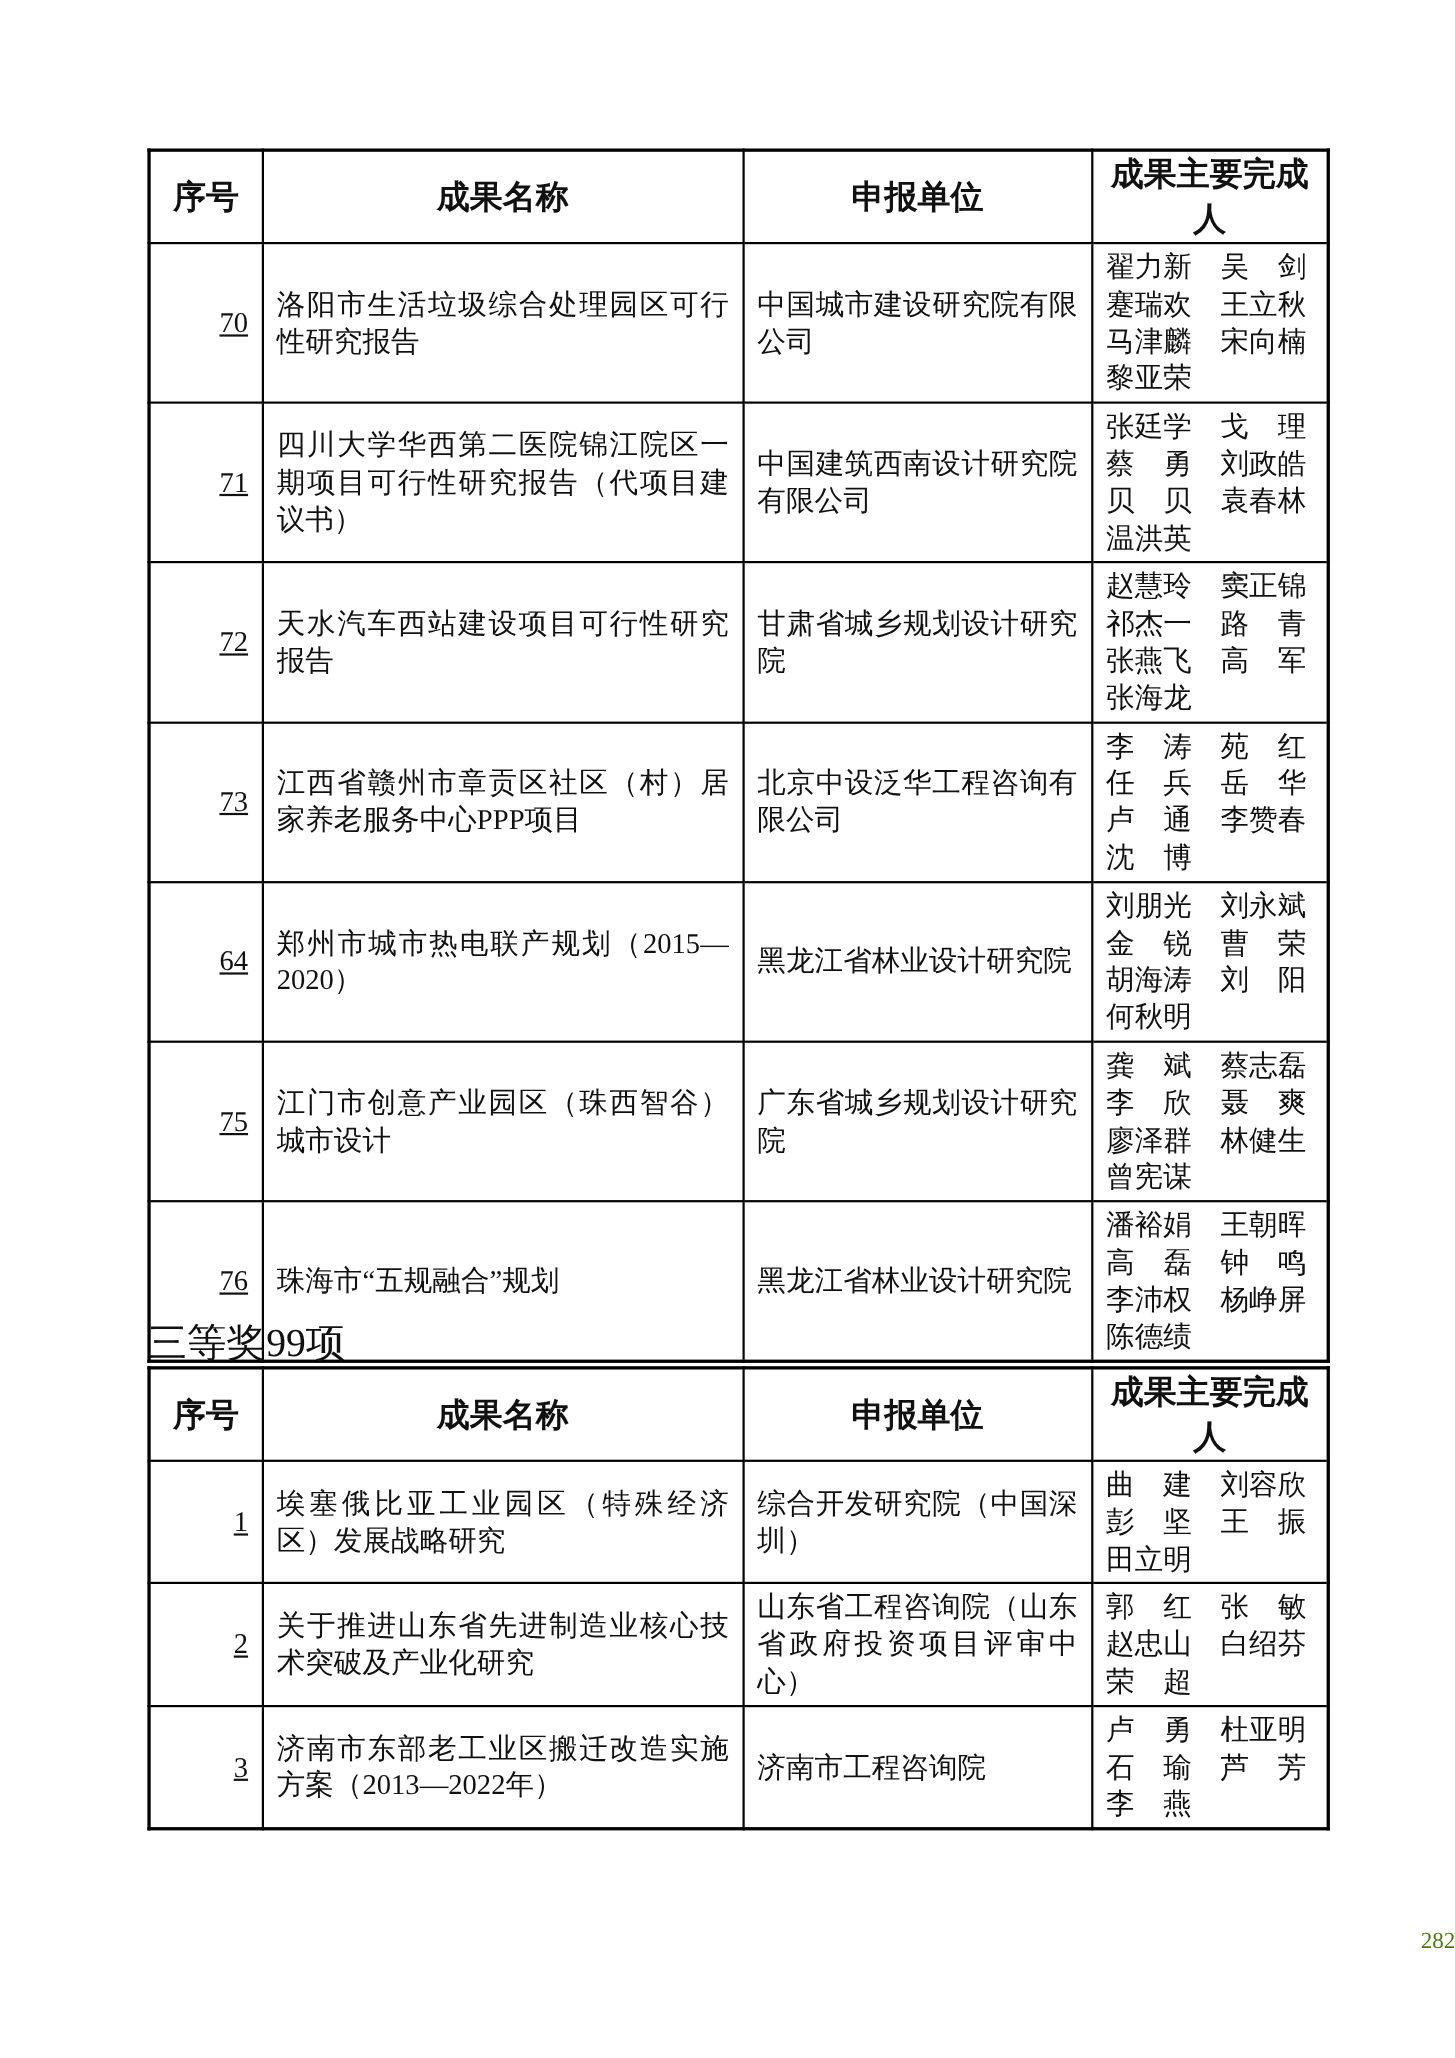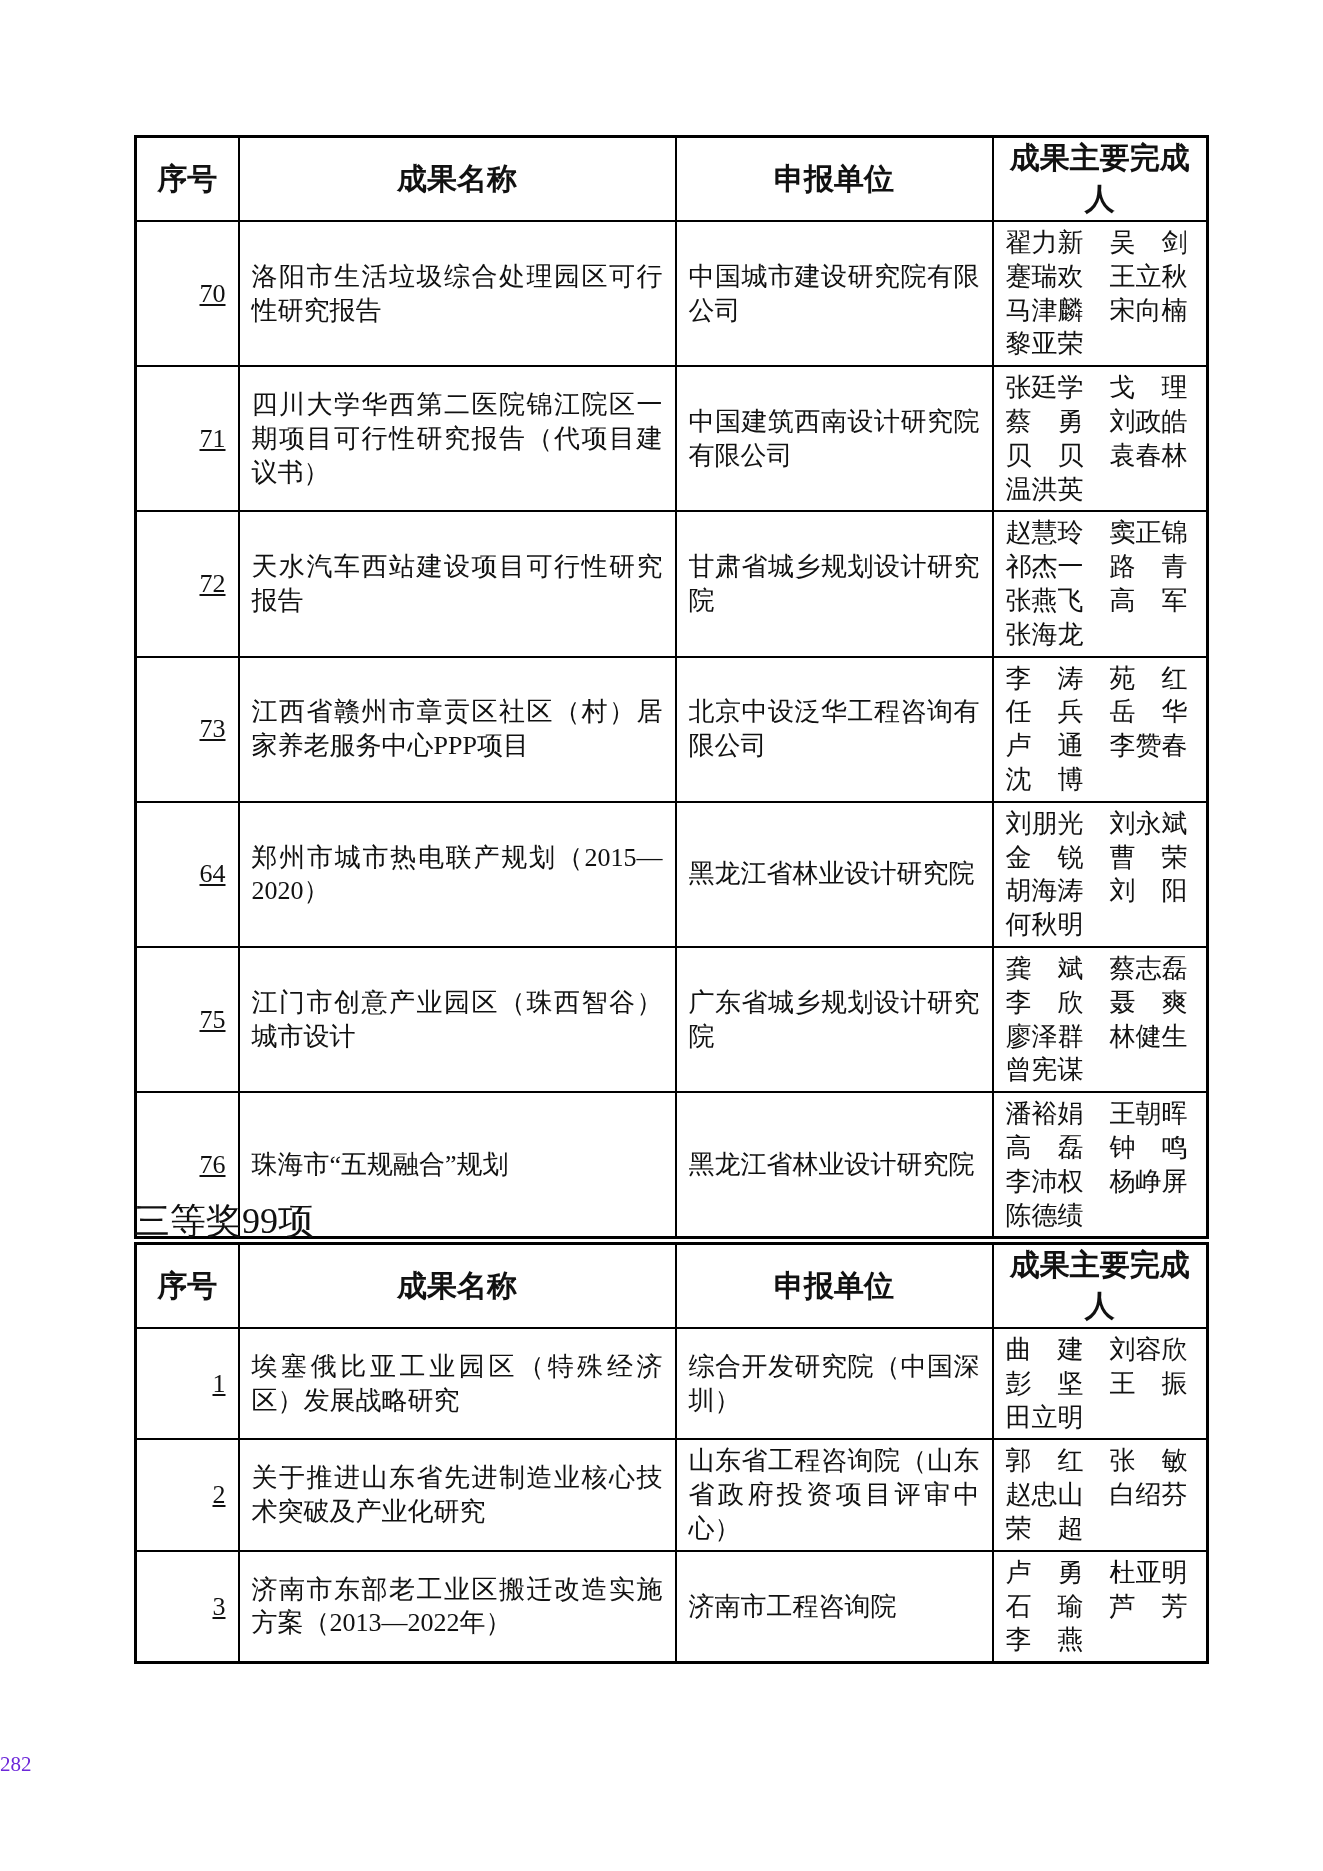--- a/index.html
+++ b/index.html
@@ -55,23 +55,23 @@
     left: 134px;
     top: 1197px;
     font-size: 36px;
     color: #111111;
   }
   .page-number {
     position: absolute;
     left: 0;
     top: 1752px;
     width: 100%;
-    text-align: left;
+    text-align: right;
     font-size: 21px;
-    color: #6d28d9;
+    color: #4d7c0f;
   }
 </style>
 </head>
 <body>
 
 <div class="page">
 
   <table class="award-table" id="table1">
     <colgroup>
       <col style="width:103px">

